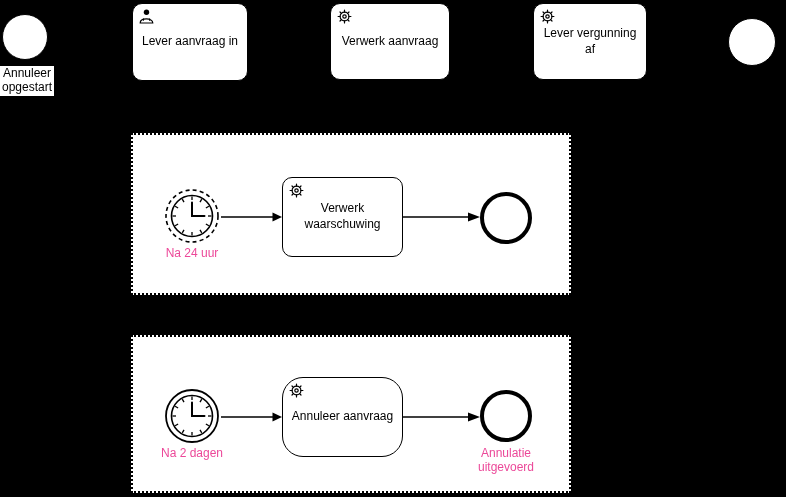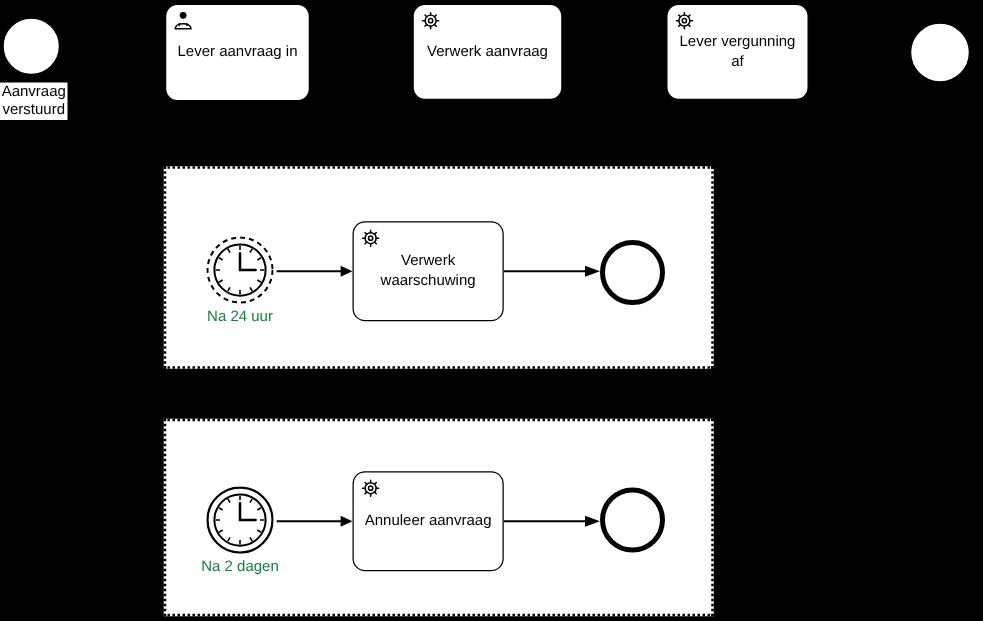--- a/index.html
+++ b/index.html
@@ -45,26 +45,26 @@
   }
   .sub1{top:133px;height:162px;}
   .sub2{top:335px;height:158px;}
 
   .timer{position:absolute;left:32px;width:54px;height:54px;}
   .sub1 .timer{top:54px;}
   .sub2 .timer{top:52px;}
 
   .sub-task{left:149px;width:121px;height:80px;}
   .sub1 .sub-task{top:42px;}
-  .sub2 .sub-task{top:40px;}
+  .sub2 .sub-task{top:40px;border-radius:21px;}
 
   .sub1 .sub-end-event{left:347px;top:57px;}
   .sub2 .sub-end-event{left:347px;top:53px;}
 
-  .sub-label{position:absolute;font-size:12px;line-height:1.16;text-align:center;color:#15803d;}
+  .sub-label{position:absolute;font-size:12px;line-height:1.16;text-align:center;color:#ec4899;}
   .timer-label{left:19px;width:80px;}
   .sub1 .timer-label{top:112px;}
   .sub2 .timer-label{top:110px;}
   .sub1 .end-ev-label{left:325px;width:96px;top:113px;}
   .sub2 .end-ev-label{left:333px;width:80px;top:110px;}
 
   .arrow{position:absolute;height:12px;}
   .sub1 .arrow{top:76px;}
   .sub2 .arrow{top:74px;}
   .arrow-1{left:88px;width:61px;}
@@ -109,21 +109,21 @@
     <symbol id="sym-arrow" viewBox="0 0 77 12" preserveAspectRatio="none">
       <line x1="0" y1="6" x2="66" y2="6" stroke="#000" stroke-width="1.7"></line>
       <polygon points="65,1.6 77,6 65,10.4" fill="#000"></polygon>
     </symbol>
   </defs>
 </svg>
 
 <div class="canvas">
 
   <div class="event start-event"></div>
-  <div class="ext-label start-label">Aanvraag verstuurd</div>
+  <div class="ext-label start-label">Annuleer opgestart</div>
 
   <div class="task task-dien">
     <svg class="task-icon">
         <use href="#sym-user"></use>
       </svg>
     <span>Lever aanvraag in</span>
   </div>
 
   <div class="task task-lever">
     <svg class="task-icon">
@@ -182,15 +182,16 @@
           <use href="#sym-gear"></use>
         </svg>
       <span>Annuleer aanvraag</span>
     </div>
 
     <svg class="arrow arrow-2" viewBox="0 0 77 12" preserveAspectRatio="none">
         <use href="#sym-arrow"></use>
       </svg>
 
     <div class="sub-end-event"></div>
+    <div class="sub-label end-ev-label">Annulatie uitgevoerd</div>
   </div>
 
 </div>
 
 </body></html>

